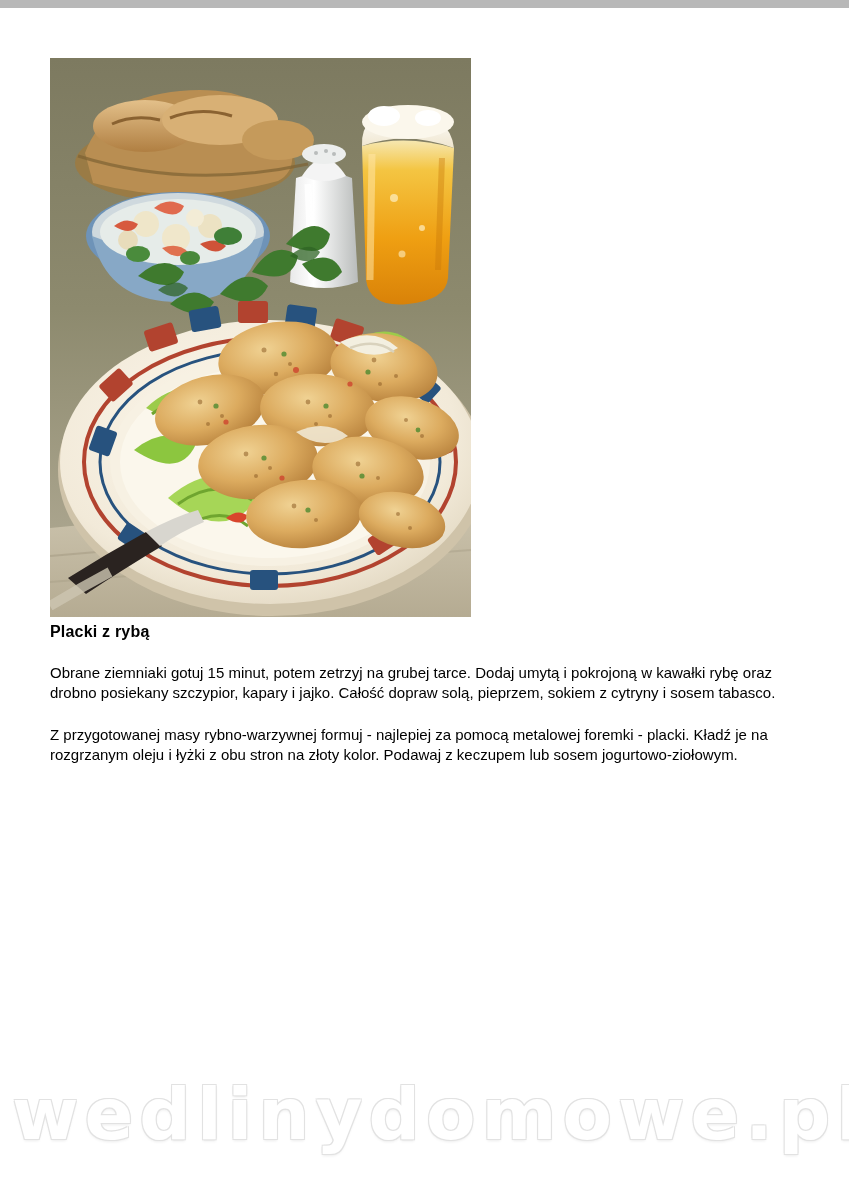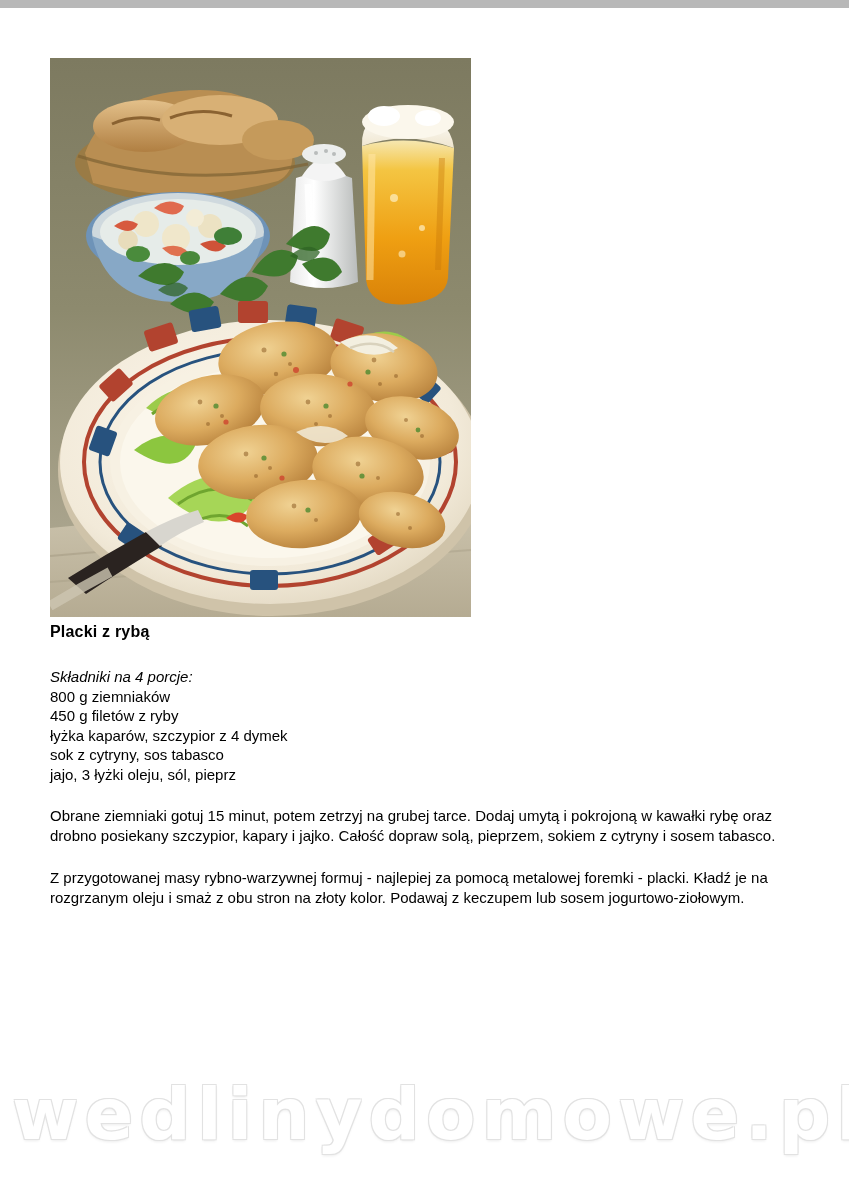--- a/index.html
+++ b/index.html
@@ -314,29 +314,21 @@
             <path d="M18 520 q38 -24 78 -46 l16 14 q-40 24 -76 48 z" fill="#2a2320"></path>
             <path d="M96 474 q30 -16 52 -22 l6 12 q-24 10 -44 24 z" fill="#d8d6cf"></path>
             <path d="M0 548 q30 -18 60 -34" stroke="#cdc6b2" stroke-width="10" fill="none" opacity=".8"></path>
           </g>
         </g>
       </svg>
     </div>
 
     <div class="recipe-title">Placki z rybą</div>
 
-    <div class="ingredients">
-      <div class="ing-head">Składniki na 4 porcje:</div>
-      <div>800 g ziemniaków</div>
-      <div>450 g filetów z ryby</div>
-      <div>łyżka kaparów, szczypior z 4 dymek</div>
-      <div>sok z cytryny, sos tabasco</div>
-      <div>jajo, 3 łyżki oleju, sól, pieprz</div>
-    </div>
 
     <p class="para">Obrane ziemniaki gotuj 15 minut, potem zetrzyj na grubej tarce. Dodaj umytą i pokrojoną w kawałki rybę oraz drobno posiekany szczypior, kapary i jajko. Całość dopraw solą, pieprzem, sokiem z cytryny i sosem tabasco.</p>
-    <p class="para">Z przygotowanej masy rybno-warzywnej formuj - najlepiej za pomocą metalowej foremki - placki. Kładź je na rozgrzanym oleju i smaż z obu stron na złoty kolor. Podawaj z keczupem lub sosem jogurtowo-ziołowym.</p>
+    <p class="para">Z przygotowanej masy rybno-warzywnej formuj - najlepiej za pomocą metalowej foremki - placki. Kładź je na rozgrzanym oleju i łyżki z obu stron na złoty kolor. Podawaj z keczupem lub sosem jogurtowo-ziołowym.</p>
 
   </div>
 
   <div class="watermark">wedlinydomowe.pl</div>
 
 </div>
 
 </body></html>

